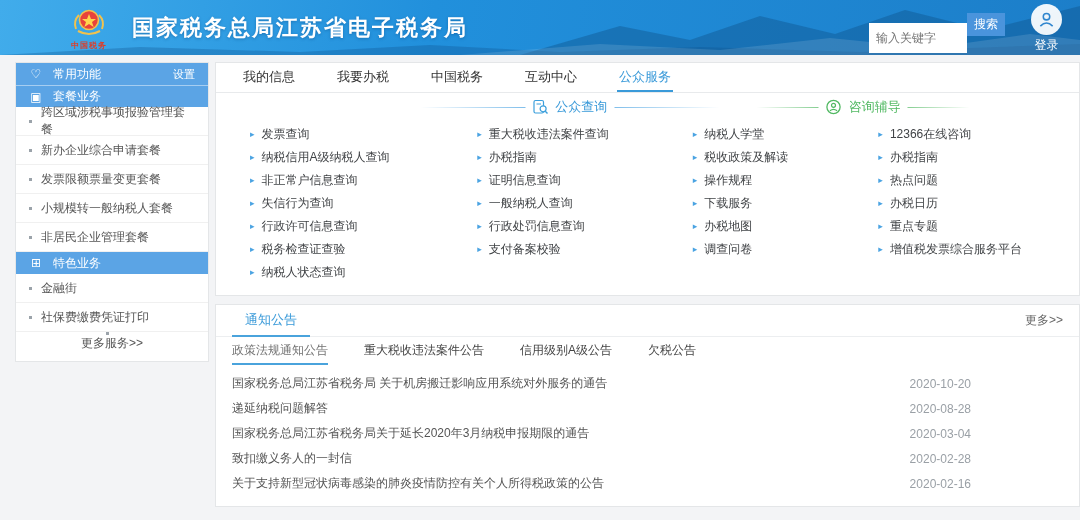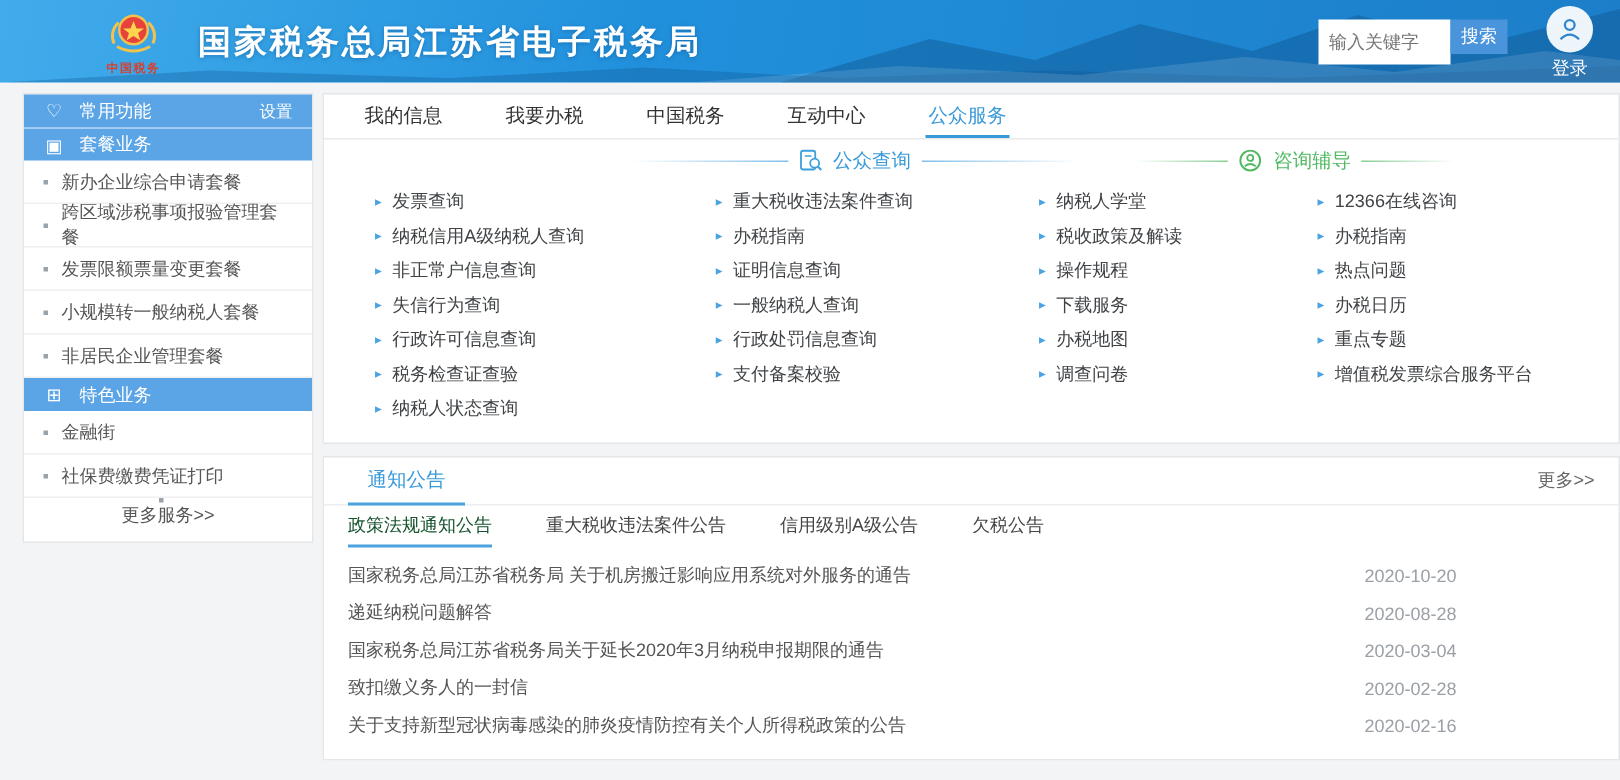--- a/index.html
+++ b/index.html
@@ -9,21 +9,21 @@
   
   .topbar { position:relative; height:55px;
     background:linear-gradient(100deg,#41aceb 0%,#2190dc 40%,#1c7ec9 100%); }
   .topbar .mountains { position:absolute; inset:0; width:100%; height:100%; }
   .brand { position:absolute; left:60px; top:0; height:55px; display:flex; align-items:center; gap:14px; z-index:2; }
   .emblem { display:flex; flex-direction:column; align-items:center; width:58px; margin-top:2px; }
   .emblem-caption { font-size:8px; font-weight:bold; color:#d8402e; letter-spacing:1px; line-height:9px; }
   .site-title { color:#fff; font-size:22px; font-weight:bold; letter-spacing:2px;
     text-shadow:0 1px 3px rgba(10,70,130,.45); white-space:nowrap; }
   .header-right { position:absolute; right:18px; top:4px; display:flex; align-items:flex-start; z-index:2; }
-  .search-input { width:88px; height:23px; border:none; font-size:12px; padding:15px 7px; margin-top:9px; outline:none; color:#333; background:#fff; }
+  .search-input { width:98px; height:23px; border:none; font-size:12px; padding:15px 7px; margin-top:19px; outline:none; color:#333; background:#fff; }
   .search-btn { width:38px; height:23px; margin-top:9px; border:none; background:#4a94dc; color:#fff; font-size:12px; cursor:pointer; }
   .login-wrap { display:flex; flex-direction:column; align-items:center; margin-left:26px; }
   .avatar { width:31px; height:31px; border-radius:50%; background:rgba(255,255,255,.93);
     display:flex; align-items:center; justify-content:center; cursor:pointer; }
   .login-text { color:#fff; font-size:12px; margin-top:2px; cursor:pointer; }
 
   
   .content { display:flex; align-items:flex-start; padding:7px 0 0 15px; }
 
   
@@ -63,21 +63,21 @@
   .arrow { color:#4aa3e2; font-size:9px; margin-right:7px; line-height:1; }
 
   
   .panel-notices { margin-top:8px; }
   .notice-head { display:flex; align-items:center; height:32px; padding:0 16px; border-bottom:1px solid #eceef0; }
   .notice-title { height:32px; display:flex; align-items:center; padding:0 13px; font-size:13px; color:#3a9ad9;
     border-bottom:2px solid #4aa3dc; margin-bottom:-1px; cursor:pointer; }
   .more { margin-left:auto; font-size:12px; color:#666; cursor:pointer; text-decoration:none; }
   .sub-tabs { display:flex; height:28px; padding:0 16px; gap:36px; }
   .sub-tab { display:flex; align-items:center; font-size:12px; color:#444; border-bottom:2px solid transparent; cursor:pointer; }
-  .sub-tab.active { color:#14532d; border-bottom-color:#4aa3dc; }
+  .sub-tab.active { color:#737373; border-bottom-color:#4aa3dc; }
   .news-list { list-style:none; padding:6px 16px 10px; }
   .news-row { display:flex; align-items:center; height:25px; }
   .news-title { flex:0 1 auto; font-size:12px; color:#555; text-decoration:none; white-space:nowrap; overflow:hidden; text-overflow:ellipsis; cursor:pointer; }
   .news-date { margin-left:auto; margin-right:92px; font-size:12px; color:#9aa0a6; }
 </style>
 </head>
 <body>
 
 <header class="topbar">
   <svg class="mountains" viewBox="0 0 1080 55" preserveAspectRatio="none">
@@ -122,26 +122,26 @@
       <span class="side-action">设置</span>
     </div>
     <div class="side-header">
       <span class="side-icon">▣</span>
       <span>套餐业务</span>
     </div>
     <ul class="side-list">
 
         <li class="side-item">
           <span class="bullet"></span>
+          <span>跨区域涉税事项报验管理套餐</span>
+        </li>
+
+        <li class="side-item">
+          <span class="bullet"></span>
           <span>新办企业综合申请套餐</span>
-        </li>
-
-        <li class="side-item">
-          <span class="bullet"></span>
-          <span>跨区域涉税事项报验管理套餐</span>
         </li>
 
         <li class="side-item">
           <span class="bullet"></span>
           <span>发票限额票量变更套餐</span>
         </li>
 
         <li class="side-item">
           <span class="bullet"></span>
           <span>小规模转一般纳税人套餐</span>

